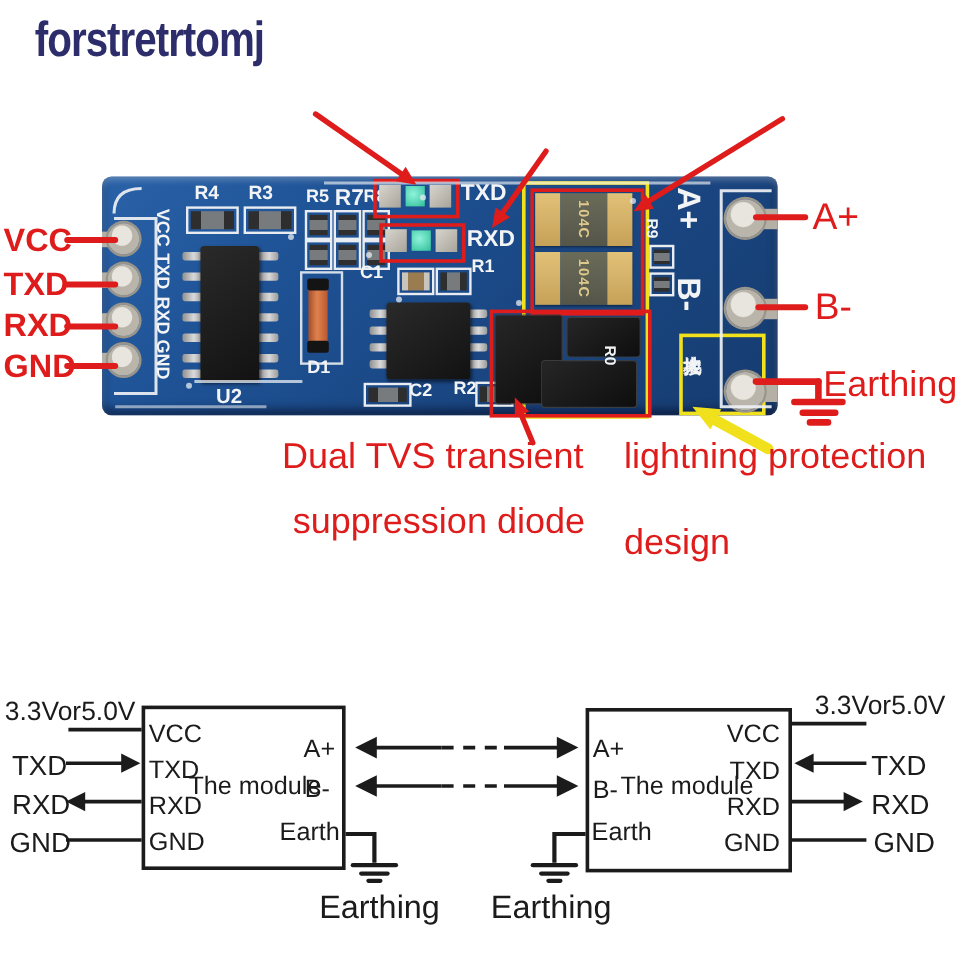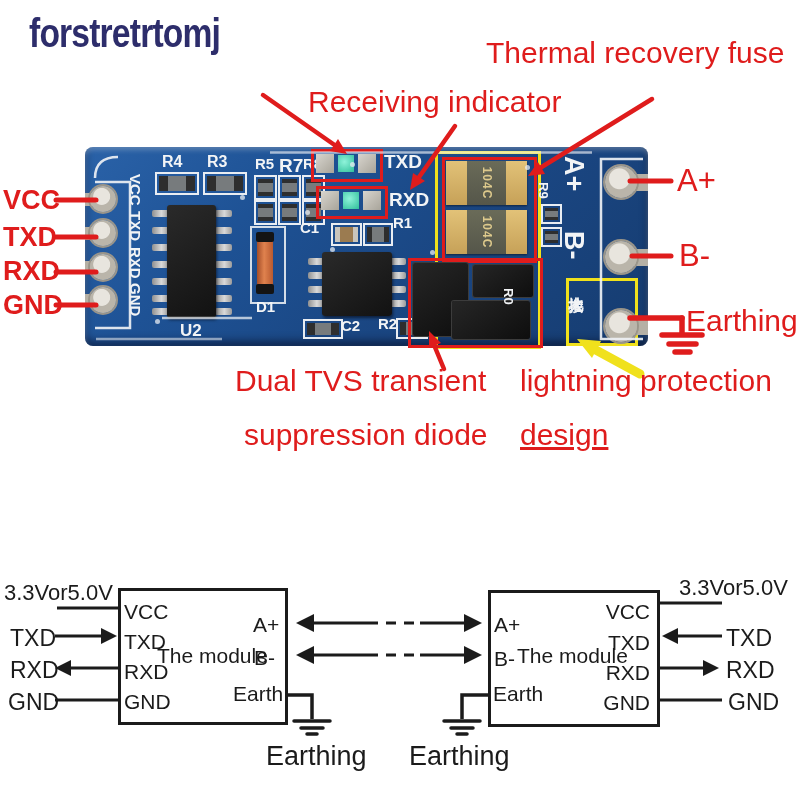--- a/index.html
+++ b/index.html
@@ -309,36 +309,34 @@
       <polygon points="55,668 71,660 71,676"></polygon>
       <polygon points="662,636 678,628 678,644"></polygon>
       <polygon points="719,668 703,660 703,676"></polygon>
       <polygon points="296,623 314,614 314,632"></polygon>
       <polygon points="482,623 464,614 464,632"></polygon>
       <polygon points="296,655 314,646 314,664"></polygon>
       <polygon points="482,655 464,646 464,664"></polygon>
     </g>
   </svg>
 
-  <div class="abs red-label txt" style="left:308px;top:85px;">Receiving indicator</div>
-  <div class="abs red-label txt" style="left:486px;top:36px;">Thermal recovery fuse</div>
 
   <div class="abs red-pin txt" style="left:3px;top:187px;">VCC</div>
   <div class="abs red-pin txt" style="left:3px;top:224px;">TXD</div>
   <div class="abs red-pin txt" style="left:3px;top:258px;">RXD</div>
   <div class="abs red-pin txt" style="left:3px;top:292px;">GND</div>
 
   <div class="abs red-label txt" style="left:677px;top:164px;font-size:31px;">A+</div>
   <div class="abs red-label txt" style="left:679px;top:239px;font-size:31px;">B-</div>
   <div class="abs red-label txt" style="left:686px;top:304px;">Earthing</div>
 
   <div class="abs red-label txt" style="left:235px;top:364px;">Dual TVS transient</div>
   <div class="abs red-label txt" style="left:244px;top:418px;">suppression diode</div>
   <div class="abs red-label txt" style="left:520px;top:364px;">lightning protection</div>
-  <div class="abs red-label txt" style="left:520px;top:418px;text-decoration:underline;">design</div>
+  <div class="abs red-label txt" style="left:520px;top:436px;">design</div>
 
   <div class="modbox" style="left:118px;top:588px;width:170px;height:137px;"></div>
   <div class="modbox" style="left:488px;top:590px;width:172px;height:137px;"></div>
 
   <div class="sch-label txt" style="left:124px;top:600px;">VCC</div>
   <div class="sch-label txt" style="left:124px;top:630px;">TXD</div>
   <div class="sch-label txt" style="left:124px;top:660px;">RXD</div>
   <div class="sch-label txt" style="left:124px;top:690px;">GND</div>
   <div class="sch-label txt" style="left:157px;top:644px;">The module</div>
   <div class="sch-label txt" style="left:253px;top:613px;">A+</div>

